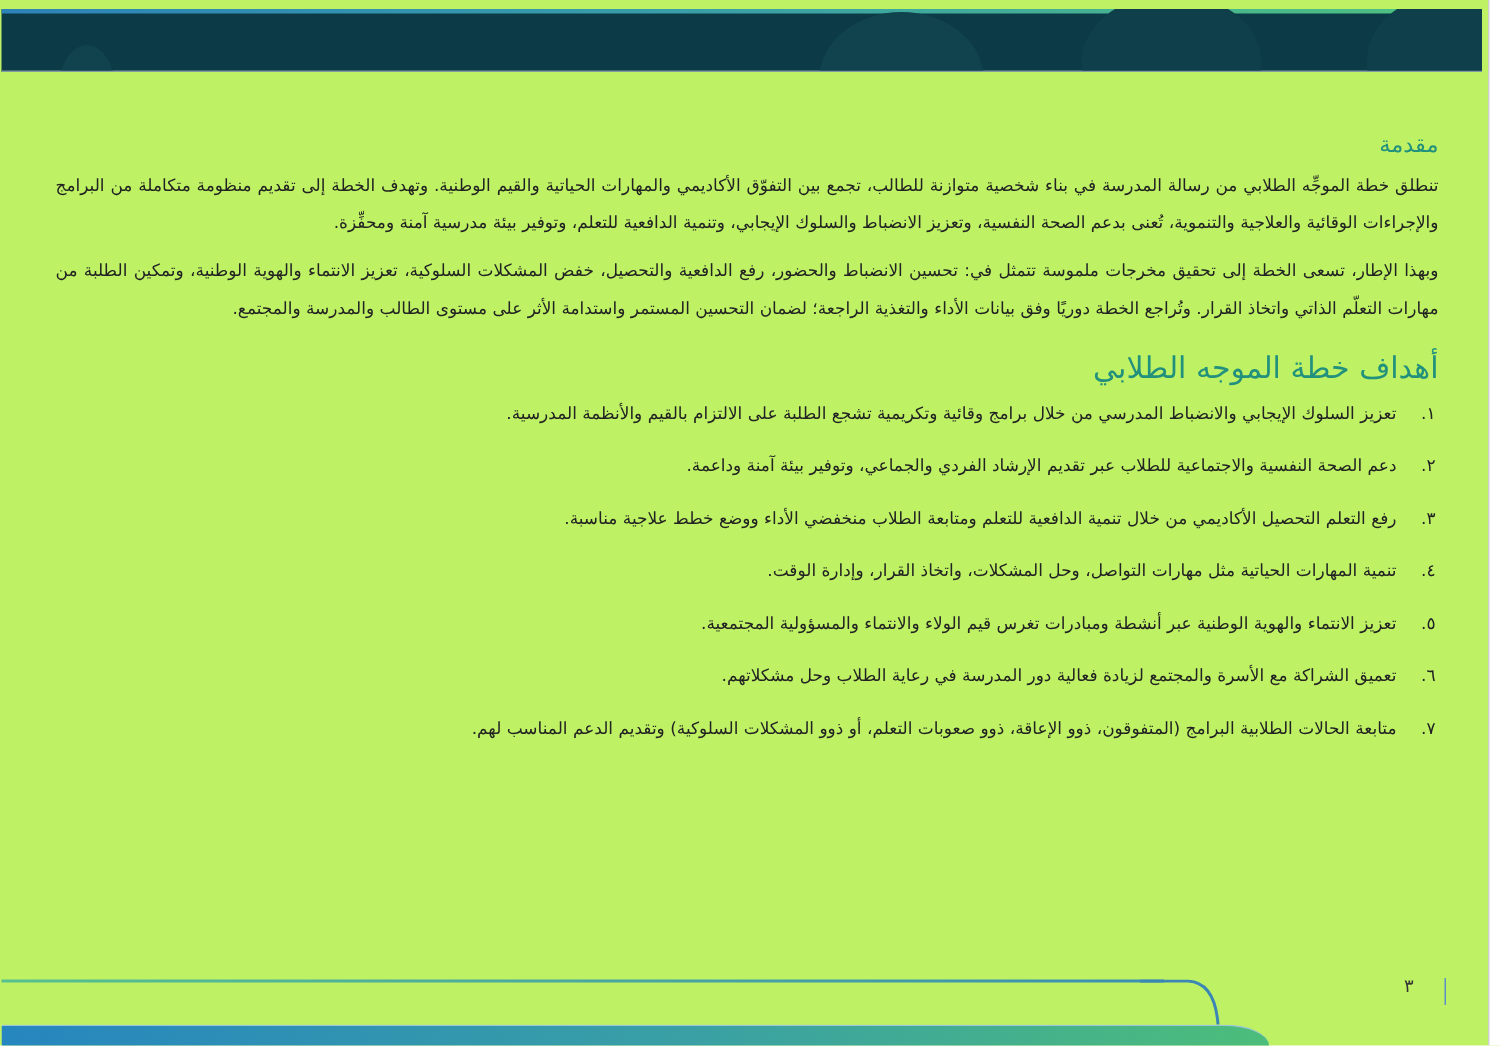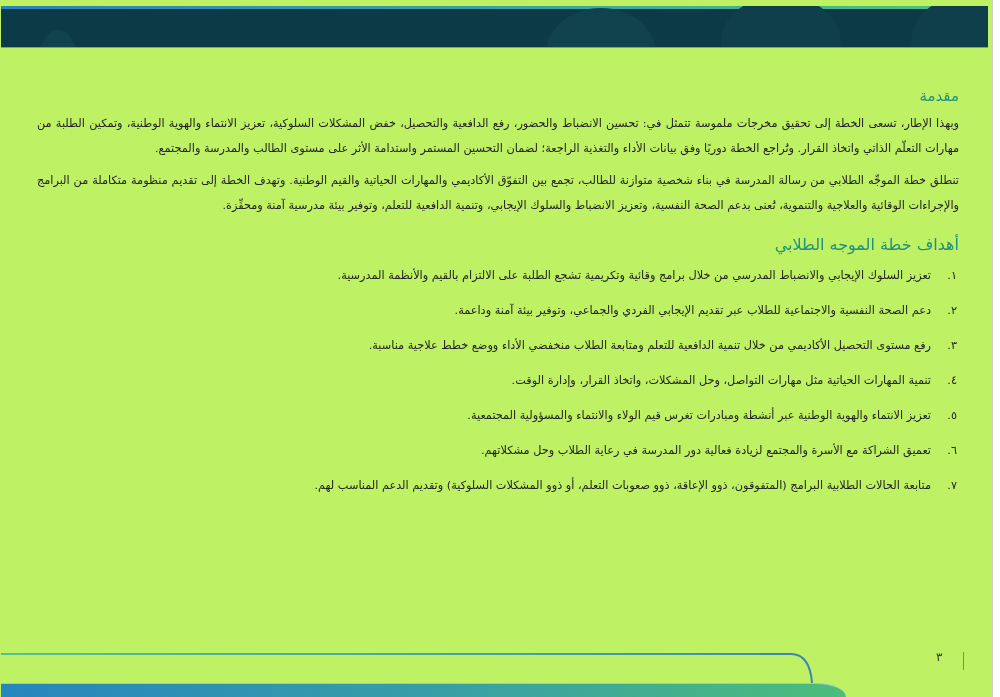--- a/index.html
+++ b/index.html
@@ -75,21 +75,21 @@
     .para {
       font-size: 11.3px;
       line-height: 24.5px;
       margin: 0;
       color: #222;
     }
     .intro-title { margin-bottom: 2px; }
     .para + .para { margin-top: 8px; }
     .goals-title {
       margin-top: 12px;
-      font-size: 16px;
+      font-size: 20px;
       line-height: 30px;
     }
     .goals-list {
       list-style: none;
       margin: 6px 0 0 0;
       padding: 0;
     }
     .goal-item {
       display: flex;
       direction: rtl;
@@ -157,36 +157,36 @@
   <div class="header-band">
     <div class="header-topline"></div>
     <div class="header-blob" style="left:38px; top:24px; width:38px; height:60px;"></div>
     <div class="header-blob" style="left:545px; top:2px; width:110px; height:90px;"></div>
     <div class="header-blob" style="left:720px; top:-10px; width:120px; height:90px; background:#0f3f4b;"></div>
     <div class="header-blob" style="left:910px; top:-10px; width:110px; height:90px; background:#0f3f4b;"></div>
   </div>
 
   <div class="content">
     <h2 class="section-title intro-title">مقدمة</h2>
+    <p class="para">تنطلق خطة الموجِّه الطلابي من رسالة المدرسة في بناء شخصية متوازنة للطالب، تجمع بين التفوّق الأكاديمي والمهارات الحياتية والقيم الوطنية. وتهدف الخطة إلى تقديم منظومة متكاملة من البرامج والإجراءات الوقائية والعلاجية والتنموية، تُعنى بدعم الصحة النفسية، وتعزيز الانضباط والسلوك الإيجابي، وتنمية الدافعية للتعلم، وتوفير بيئة مدرسية آمنة ومحفِّزة.</p>
     <p class="para">وبهذا الإطار، تسعى الخطة إلى تحقيق مخرجات ملموسة تتمثل في: تحسين الانضباط والحضور، رفع الدافعية والتحصيل، خفض المشكلات السلوكية، تعزيز الانتماء والهوية الوطنية، وتمكين الطلبة من مهارات التعلّم الذاتي واتخاذ القرار. وتُراجع الخطة دوريًا وفق بيانات الأداء والتغذية الراجعة؛ لضمان التحسين المستمر واستدامة الأثر على مستوى الطالب والمدرسة والمجتمع.</p>
-    <p class="para">تنطلق خطة الموجِّه الطلابي من رسالة المدرسة في بناء شخصية متوازنة للطالب، تجمع بين التفوّق الأكاديمي والمهارات الحياتية والقيم الوطنية. وتهدف الخطة إلى تقديم منظومة متكاملة من البرامج والإجراءات الوقائية والعلاجية والتنموية، تُعنى بدعم الصحة النفسية، وتعزيز الانضباط والسلوك الإيجابي، وتنمية الدافعية للتعلم، وتوفير بيئة مدرسية آمنة ومحفِّزة.</p>
 
     <h2 class="section-title goals-title">أهداف خطة الموجه الطلابي</h2>
     <ul class="goals-list">
       <li class="goal-item">
         <span class="goal-num">١.</span>
         <span class="goal-text">تعزيز السلوك الإيجابي والانضباط المدرسي من خلال برامج وقائية وتكريمية تشجع الطلبة على الالتزام بالقيم والأنظمة المدرسية.</span>
       </li>
       <li class="goal-item">
         <span class="goal-num">٢.</span>
-        <span class="goal-text">دعم الصحة النفسية والاجتماعية للطلاب عبر تقديم الإيجابي الفردي والجماعي، وتوفير بيئة آمنة وداعمة.</span>
+        <span class="goal-text">دعم الصحة النفسية والاجتماعية للطلاب عبر تقديم الإرشاد الفردي والجماعي، وتوفير بيئة آمنة وداعمة.</span>
       </li>
       <li class="goal-item">
         <span class="goal-num">٣.</span>
-        <span class="goal-text">رفع مستوى التحصيل الأكاديمي من خلال تنمية الدافعية للتعلم ومتابعة الطلاب منخفضي الأداء ووضع خطط علاجية مناسبة.</span>
+        <span class="goal-text">رفع التعلم التحصيل الأكاديمي من خلال تنمية الدافعية للتعلم ومتابعة الطلاب منخفضي الأداء ووضع خطط علاجية مناسبة.</span>
       </li>
       <li class="goal-item">
         <span class="goal-num">٤.</span>
         <span class="goal-text">تنمية المهارات الحياتية مثل مهارات التواصل، وحل المشكلات، واتخاذ القرار، وإدارة الوقت.</span>
       </li>
       <li class="goal-item">
         <span class="goal-num">٥.</span>
         <span class="goal-text">تعزيز الانتماء والهوية الوطنية عبر أنشطة ومبادرات تغرس قيم الولاء والانتماء والمسؤولية المجتمعية.</span>
       </li>
       <li class="goal-item">

